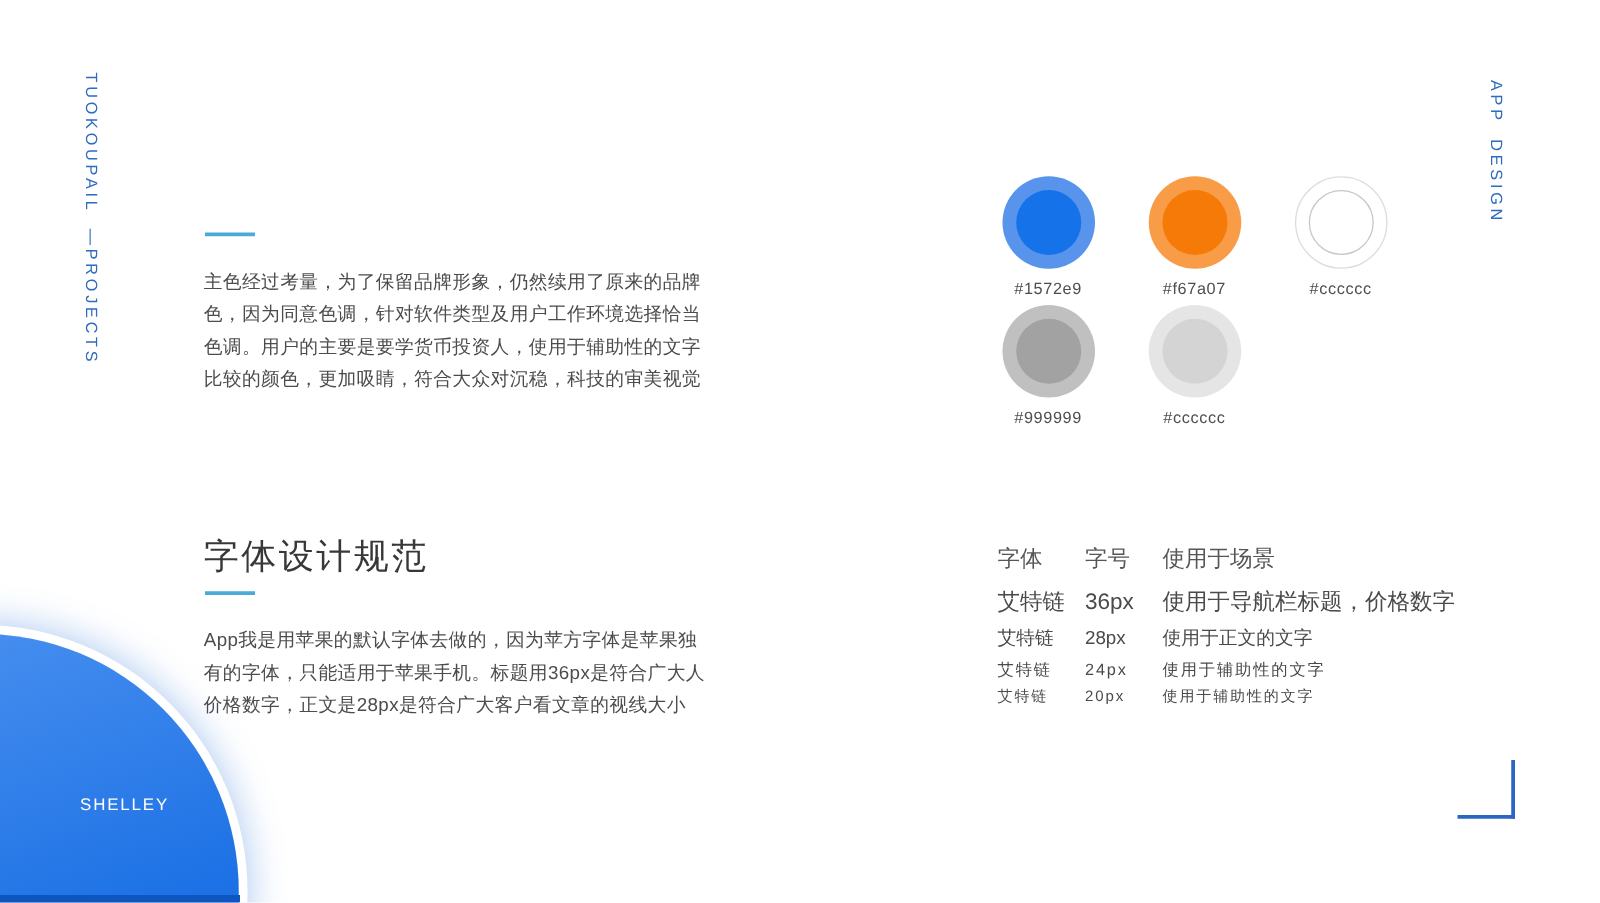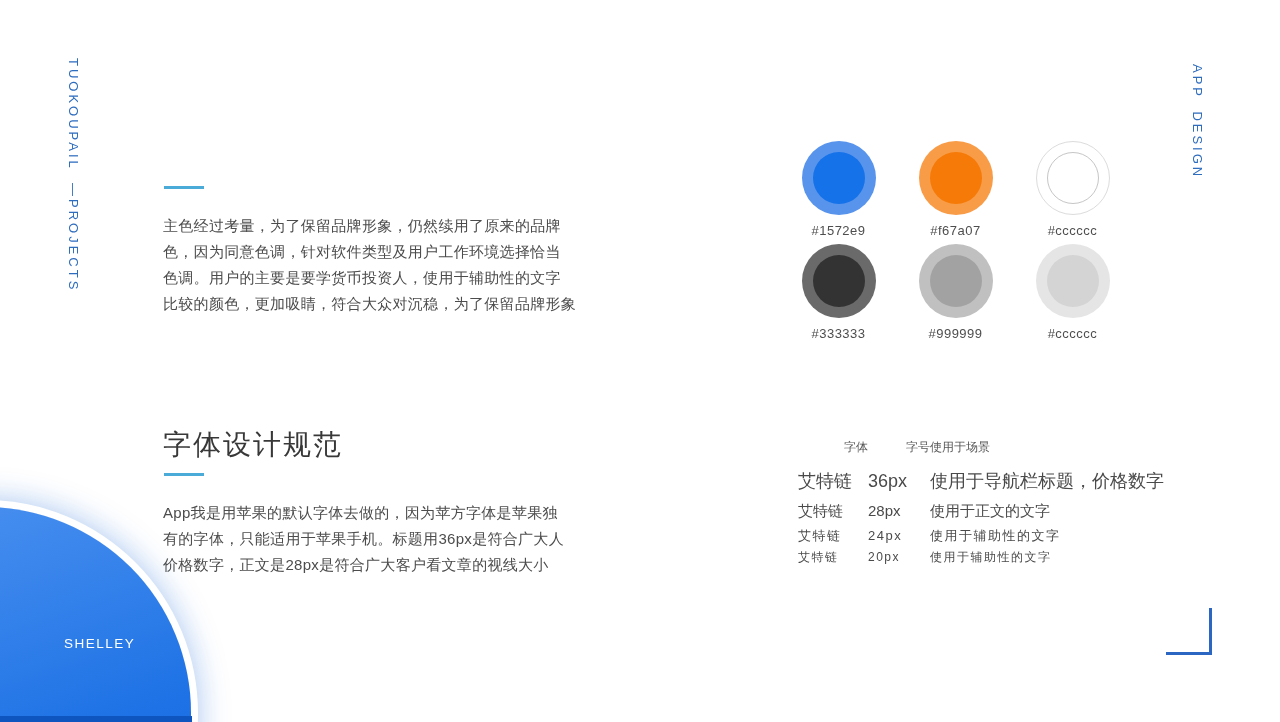--- a/index.html
+++ b/index.html
@@ -48,21 +48,21 @@
   .swatch.ring .outer{border:1px solid #dcdcdc;background:#ffffff;}
   .swatch.ring .inner{border:1px solid #c6c6c6;background:#ffffff;}
   .swatch-label{margin-top:8px;font-size:13px;color:#4e4e4e;letter-spacing:0.5px;}
 
   
   .spec-table{position:absolute;left:798px;top:439px;color:#4a4a4a;}
   .spec-row{display:flex;align-items:baseline;}
   .spec-row .c1{width:70px;}
   .spec-row .c2{width:62px;}
   .spec-row .c3{white-space:nowrap;}
-  .spec-row.head{font-size:12px;line-height:16px;color:#565656;margin-bottom:15px;text-align:right;}
+  .spec-row.head{font-size:18px;line-height:16px;color:#565656;margin-bottom:15px;}
   .spec-row.r36{font-size:18px;line-height:23px;margin-bottom:8px;}
   .spec-row.r28{font-size:15px;line-height:19px;margin-bottom:7px;}
   .spec-row.r24{font-size:13px;line-height:17px;letter-spacing:1.5px;margin-bottom:5px;}
   .spec-row.r20{font-size:12px;line-height:16px;letter-spacing:1.5px;}
 
   
   .corner-circle{
     position:absolute;left:-221px;top:507px;width:412px;height:412px;border-radius:50%;
     background:linear-gradient(160deg,#4d93f1 5%,#1e72e5 60%,#1467dd 100%);
     box-shadow:0 0 0 7px #ffffff,0 0 30px 8px rgba(21,101,216,0.35);
@@ -83,47 +83,41 @@
 <div class="canvas">
 
   <div class="v-label left">TUOKOUPAIL —PROJECTS</div>
   <div class="v-label right">APP DESIGN</div>
 
   <div class="title-underline u1"></div>
   <div class="para p1">
     <div class="line">主色经过考量，为了保留品牌形象，仍然续用了原来的品牌</div>
     <div class="line">色，因为同意色调，针对软件类型及用户工作环境选择恰当</div>
     <div class="line">色调。用户的主要是要学货币投资人，使用于辅助性的文字</div>
-    <div class="line">比较的颜色，更加吸睛，符合大众对沉稳，为了保留品牌形象</div>
+    <div class="line">比较的颜色，更加吸睛，符合大众对沉稳，科技的审美视觉</div>
   </div>
 
   <div class="swatch-grid">
     <div class="swatch">
       <div class="outer" style="background: rgb(88, 148, 236);">
         <div class="inner" style="background: rgb(21, 114, 233);"></div>
       </div>
       <div class="swatch-label">#1572e9</div>
     </div>
     <div class="swatch">
       <div class="outer" style="background: rgb(248, 156, 72);">
         <div class="inner" style="background: rgb(246, 122, 7);"></div>
       </div>
       <div class="swatch-label">#f67a07</div>
     </div>
     <div class="swatch ring">
       <div class="outer">
         <div class="inner"></div>
       </div>
       <div class="swatch-label">#cccccc</div>
-    </div>
-    <div class="swatch">
-      <div class="outer" style="background: rgb(106, 106, 106);">
-        <div class="inner" style="background: rgb(51, 51, 51);"></div>
-      </div>
-      <div class="swatch-label">#333333</div>
     </div>
     <div class="swatch">
       <div class="outer" style="background: rgb(192, 192, 192);">
         <div class="inner" style="background: rgb(162, 162, 162);"></div>
       </div>
       <div class="swatch-label">#999999</div>
     </div>
     <div class="swatch">
       <div class="outer" style="background: rgb(229, 229, 229);">
         <div class="inner" style="background: rgb(212, 212, 212);"></div>

